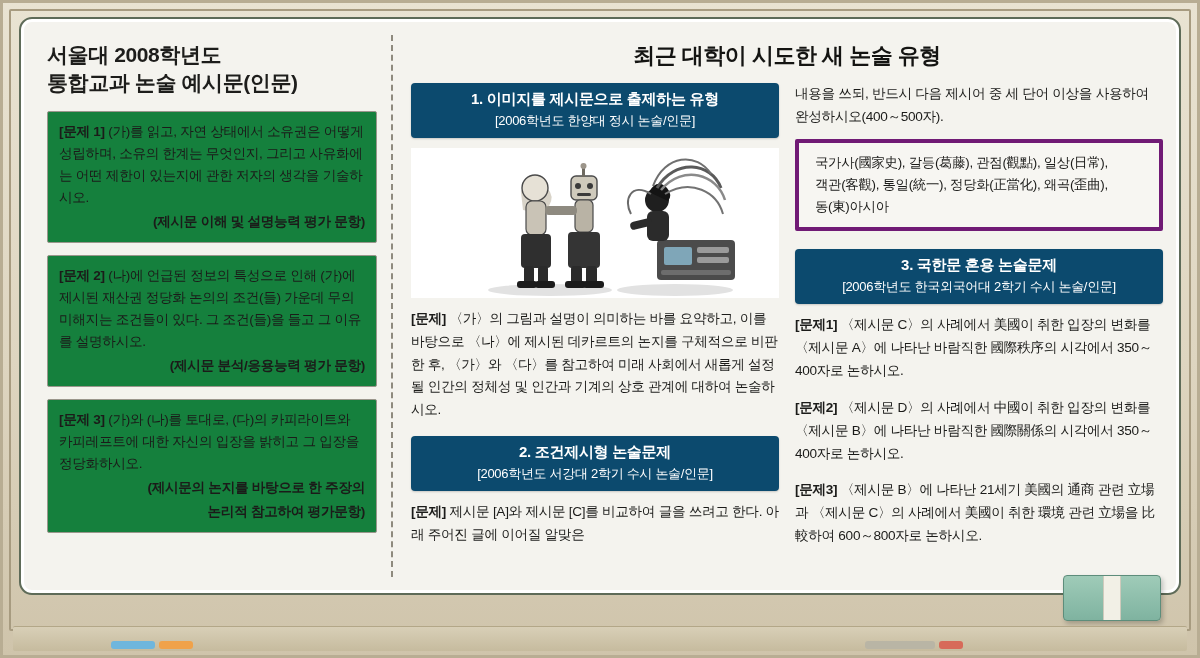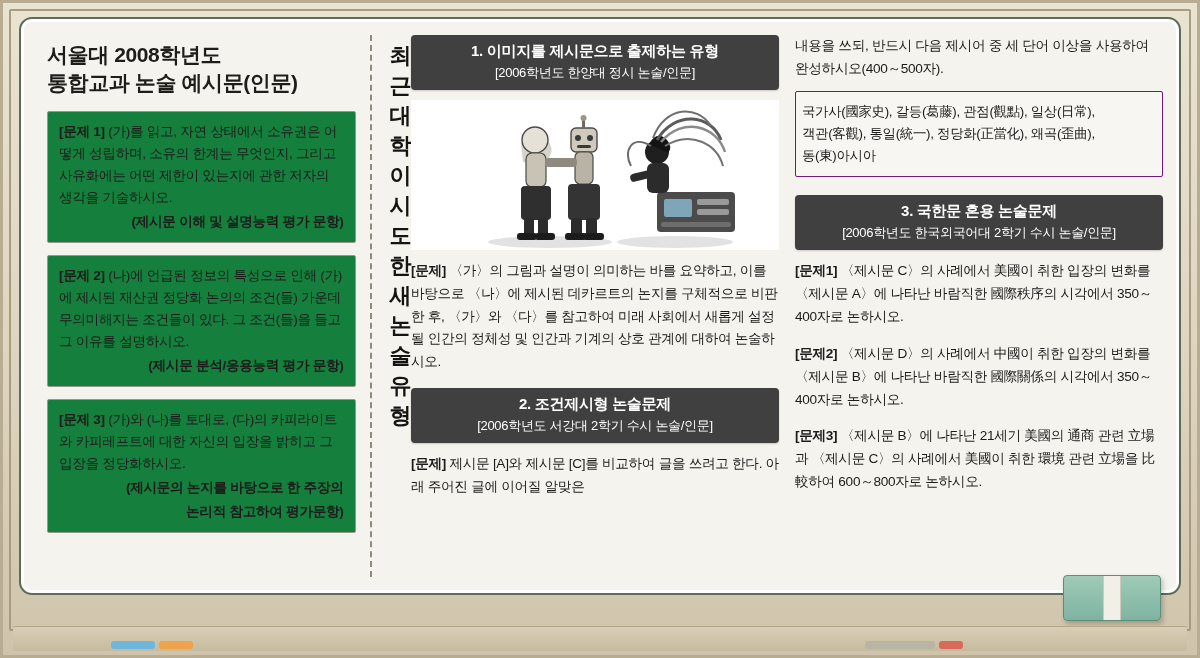--- a/index.html
+++ b/index.html
@@ -94,21 +94,21 @@
   .divider {
     width: 0;
     border-left: 2px dashed #8e8a7e;
     margin: 10px 4px 10px 0;
   }
   .col-right {
     flex: 1;
     box-sizing: border-box;
     padding: 10px 6px 10px 14px;
     display: flex;
-    flex-direction: row;
+    flex-direction: column;
   }
 
   
   .left-title {
     font-size: 21px;
     font-weight: bold;
     line-height: 1.34;
     color: #1d1d1b;
     margin-bottom: 14px;
     letter-spacing: -0.4px;
@@ -143,21 +143,21 @@
   }
   .right-cols {
     display: flex;
     gap: 16px;
     flex: 1;
   }
   .rcol { width: 368px; }
   .rcol-2 { flex: 1; }
 
   .green-head {
-    background: #404040;
+    background: #0c4a6e;
     color: #ffffff;
     text-align: center;
     border-radius: 4px;
     padding: 7px 6px 8px 6px;
     margin-bottom: 10px;
     box-shadow: 0 1px 2px rgba(0,0,0,0.18);
   }
   .green-head .gh-1 {
     font-size: 15px;
     font-weight: bold;
@@ -183,24 +183,24 @@
     font-size: 13.6px;
     line-height: 1.68;
     color: #1b1b19;
     letter-spacing: -0.3px;
   }
   .body-text .lead { font-weight: bold; }
 
   .para { margin-bottom: 14px; }
 
   .word-box {
-    border: 1px solid #701a75;
+    border: 4px solid #701a75;
     background: #f7f6f2;
     border-radius: 2px;
-    padding: 9px 6px;
+    padding: 9px 16px;
     margin: 10px 0 18px 0;
     font-size: 13.4px;
     line-height: 1.66;
     color: #1b1b19;
     letter-spacing: -0.3px;
   }
 </style>
 </head>
 <body>
 

